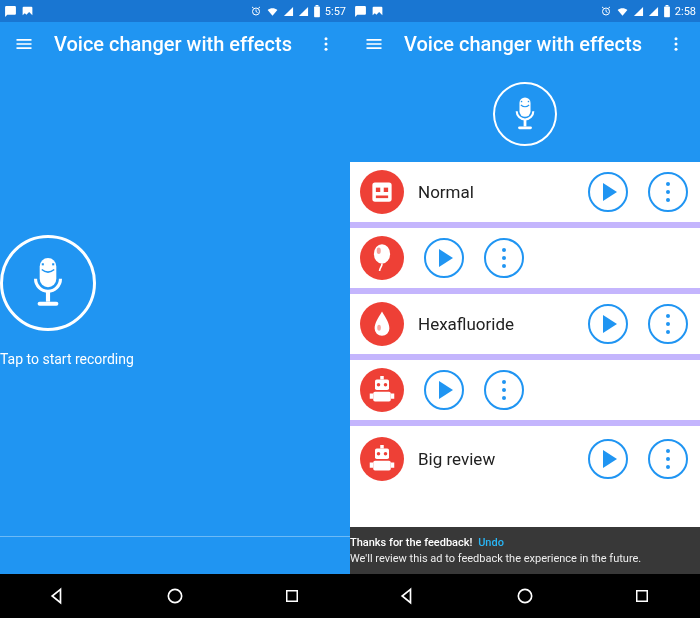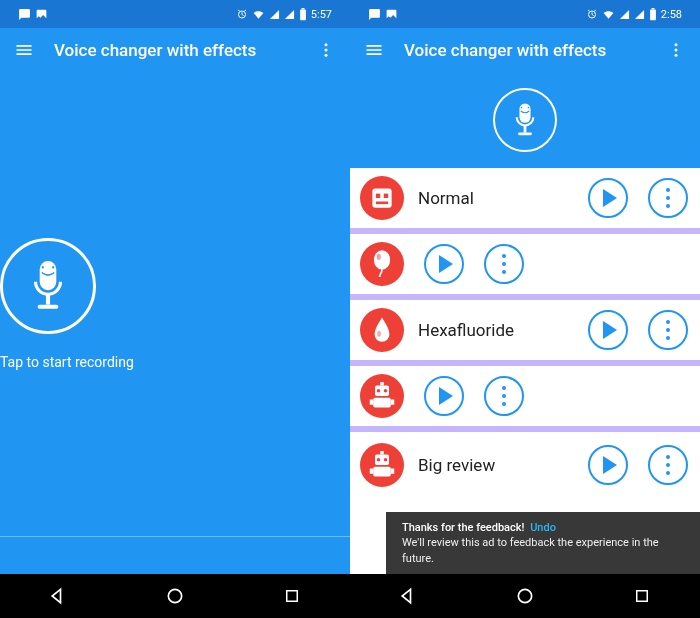--- a/index.html
+++ b/index.html
@@ -12,41 +12,41 @@
   }
   .phone {
     width: 350px;
     height: 618px;
     display: flex;
     flex-direction: column;
     position: relative;
     background: #fff;
   }
   .status-bar {
-    height: 28px;
+    height: 22px;
     background: #1976d2;
     color: #fff;
     display: flex;
     align-items: center;
-    padding: 0 18px;
+    padding: 0 4px;
     font-size: 11px;
     justify-content: space-between;
     gap: 35px;
   }
   .status-left, .status-right { display: flex; align-items: center; gap: 4px; }
   .status-right svg { display: block; }
   .app-bar {
     height: 44px;
     background: #2095f2;
     color: #fff;
     display: flex;
     align-items: center;
     padding: 0 10px;
   }
-  .app-bar .title { flex: 1; font-size: 17px; font-weight: 500; padding-left: 16px; }
+  .app-bar .title { flex: 1; font-size: 20px; font-weight: 500; padding-left: 16px; }
   .icon-btn { width: 28px; height: 28px; display: flex; align-items: center; justify-content: center; }
   .content-blue {
     flex: 1;
     background: #2095f2;
     display: flex;
     flex-direction: column;
     align-items: flex-start;
     justify-content: center;
     gap: 20px;
   }
@@ -115,24 +115,23 @@
     border-bottom: 9px solid transparent;
     margin-left: 3px;
   }
   .dots3 { display:flex; flex-direction:column; gap:4px; }
   .dots3 span { width:4px; height:4px; border-radius:50%; background:#2095f2; }
   .snackbar {
     position: absolute;
     left: 0; right: 0; bottom: 44px;
     background: #383838;
     color: #eee;
-    padding: 8px 16px;
+    padding: 8px 0;
     font-size: 11px;
     line-height: 1.4;
-    margin-left: 36px;
   }
   .snackbar .undo { color: #29b6f6; margin-left: 3px; }
   .snackbar .title-line { font-weight: 500; color:#fff; }
 </style>
 </head>
 <body>
 
 <div class="phone">
   <div class="status-bar">
     <div class="status-left">

